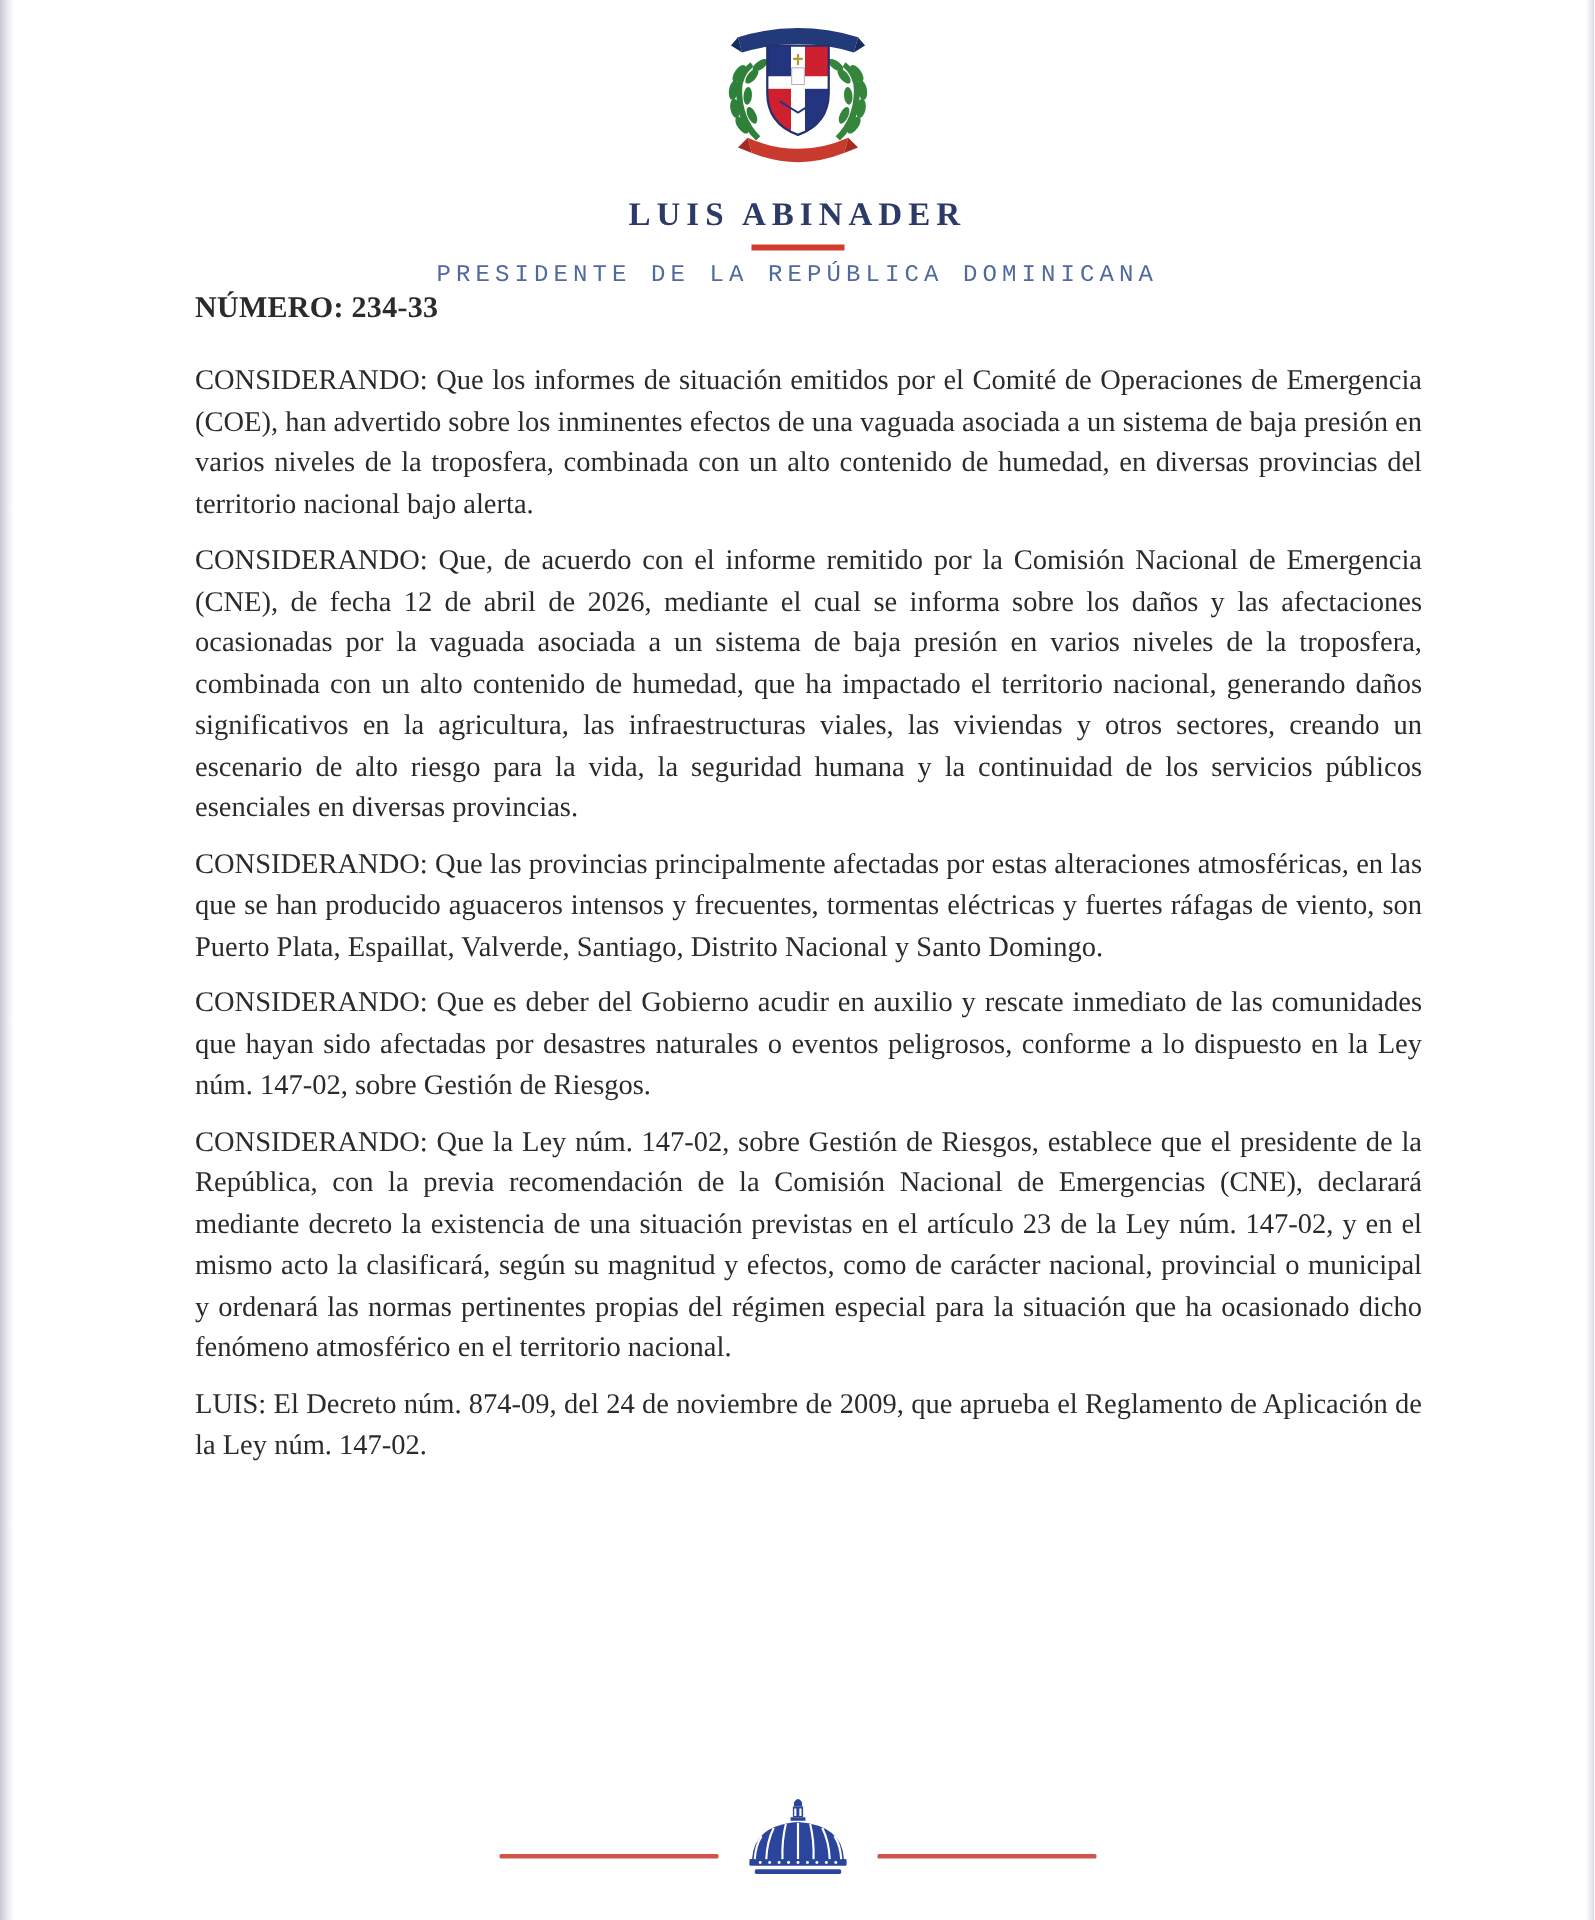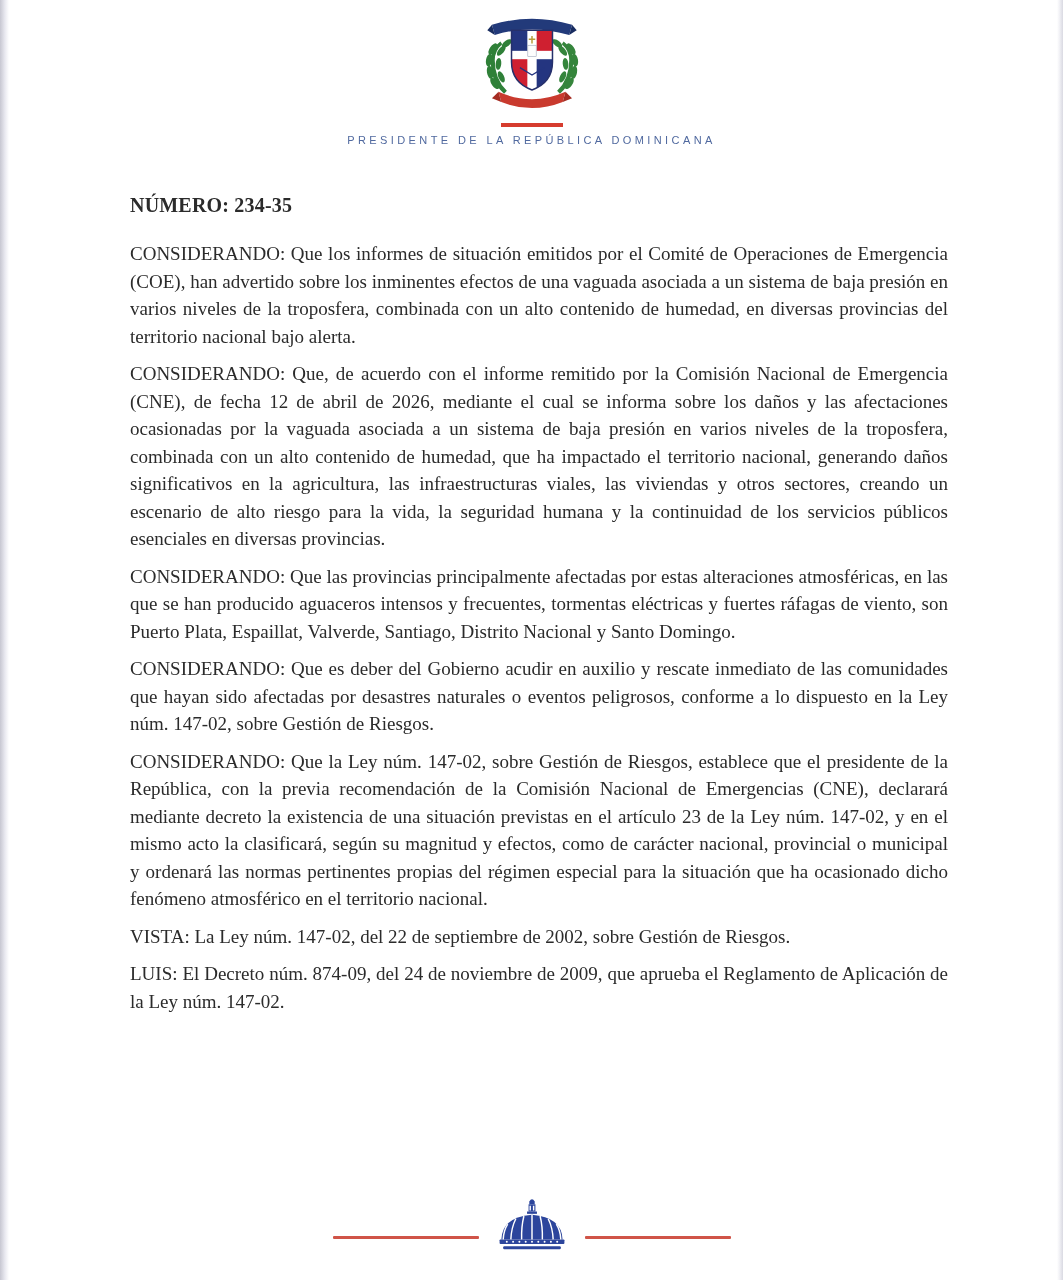--- a/index.html
+++ b/index.html
@@ -25,22 +25,22 @@
   .coat{display:block; margin:8px auto 0;}
   .president-name{
     margin-top:14px; font-size:22px; font-weight:600; letter-spacing:4px;
     color:var(--navy); font-family:"Liberation Serif","DejaVu Serif",serif;
   }
   .red-rule{
     width:62px; height:4px; background:var(--accent-red);
     margin:7px auto 0;
   }
   .president-title{
-    margin-top:7px; font-size:11px; letter-spacing:3.4px; font-weight:500;
-    color:var(--subtitle-blue); font-family:Liberation Sans, sans-serif;
+    margin-top:7px; font-size:16px; letter-spacing:3.4px; font-weight:500;
+    color:var(--subtitle-blue); font-family:Liberation Mono, monospace;
   }
   .decree-number{
     position:absolute; left:130px; top:194px;
     font-size:20px; font-weight:bold; letter-spacing:0.2px;
   }
   .paragraphs{
     position:absolute; left:130px; top:240px; width:818px;
     font-size:19px; line-height:27.5px; text-align:justify;
   }
   .para{margin-bottom:10px;}
@@ -110,33 +110,33 @@
         <path d="M38 24 h44 v34 q0 22 -22 30 q-22 -8 -22 -30 Z" fill="none" stroke="#26306b" stroke-width="1.6"></path>
       </g>
 
       <g>
         <path d="M24 90 Q60 106 96 90 L93 101 Q60 114 27 101 Z" fill="#c93a2e"></path>
         <path d="M24 90 L17 97 L27 101 Z" fill="#a52c22"></path>
         <path d="M96 90 L103 97 L93 101 Z" fill="#a52c22"></path>
       </g>
     </svg>
 
+    <h1 class="president-name">LUIS ABINADER</h1>
     <div class="red-rule"></div>
     <div class="president-title">PRESIDENTE DE LA REPÚBLICA DOMINICANA</div>
   </header>
 
-  <div class="decree-number">NÚMERO: 234-35</div>
+  <div class="decree-number">NÚMERO: 234-33</div>
 
   <main class="paragraphs">
       <p class="para"><strong>CONSIDERANDO</strong><span>: Que los informes de situación emitidos por el Comité de Operaciones de Emergencia (COE), han advertido sobre los inminentes efectos de una vaguada asociada a un sistema de baja presión en varios niveles de la troposfera, combinada con un alto contenido de humedad, en diversas provincias del territorio nacional bajo alerta.</span></p>
       <p class="para"><strong>CONSIDERANDO</strong><span>: Que, de acuerdo con el informe remitido por la Comisión Nacional de Emergencia (CNE), de fecha 12 de abril de 2026, mediante el cual se informa sobre los daños y las afectaciones ocasionadas por la vaguada asociada a un sistema de baja presión en varios niveles de la troposfera, combinada con un alto contenido de humedad, que ha impactado el territorio nacional, generando daños significativos en la agricultura, las infraestructuras viales, las viviendas y otros sectores, creando un escenario de alto riesgo para la vida, la seguridad humana y la continuidad de los servicios públicos esenciales en diversas provincias.</span></p>
       <p class="para"><strong>CONSIDERANDO</strong><span>: Que las provincias principalmente afectadas por estas alteraciones atmosféricas, en las que se han producido aguaceros intensos y frecuentes, tormentas eléctricas y fuertes ráfagas de viento, son Puerto Plata, Espaillat, Valverde, Santiago, Distrito Nacional y Santo Domingo.</span></p>
       <p class="para"><strong>CONSIDERANDO</strong><span>: Que es deber del Gobierno acudir en auxilio y rescate inmediato de las comunidades que hayan sido afectadas por desastres naturales o eventos peligrosos, conforme a lo dispuesto en la Ley núm. 147-02, sobre Gestión de Riesgos.</span></p>
       <p class="para"><strong>CONSIDERANDO:</strong><span> Que la Ley núm. 147-02, sobre Gestión de Riesgos, establece que el presidente de la República, con la previa recomendación de la Comisión Nacional de Emergencias (CNE), declarará mediante decreto la existencia de una situación previstas en el artículo 23 de la Ley núm. 147-02, y en el mismo acto la clasificará, según su magnitud y efectos, como de carácter nacional, provincial o municipal y ordenará las normas pertinentes propias del régimen especial para la situación que ha ocasionado dicho fenómeno atmosférico en el territorio nacional.</span></p>
-      <p class="para"><strong>VISTA:</strong><span> La Ley núm. 147-02, del 22 de septiembre de 2002, sobre Gestión de Riesgos.</span></p>
       <p class="para"><strong>LUIS:</strong><span> El Decreto núm. 874-09, del 24 de noviembre de 2009, que aprueba el Reglamento de Aplicación de la Ley núm. 147-02.</span></p>
     </main>
 
   <footer class="doc-footer">
     <span class="f-line"></span>
     <svg class="dome" width="82" height="54" viewBox="0 0 90 60">
       <g fill="#2c459c">
         <path d="M42 4 q3 -5 6 0 l0 3 l-6 0 Z"></path>
         <rect x="41.2" y="7" width="7.6" height="8"></rect>
         <rect x="39.5" y="15" width="11" height="2.6"></rect>

